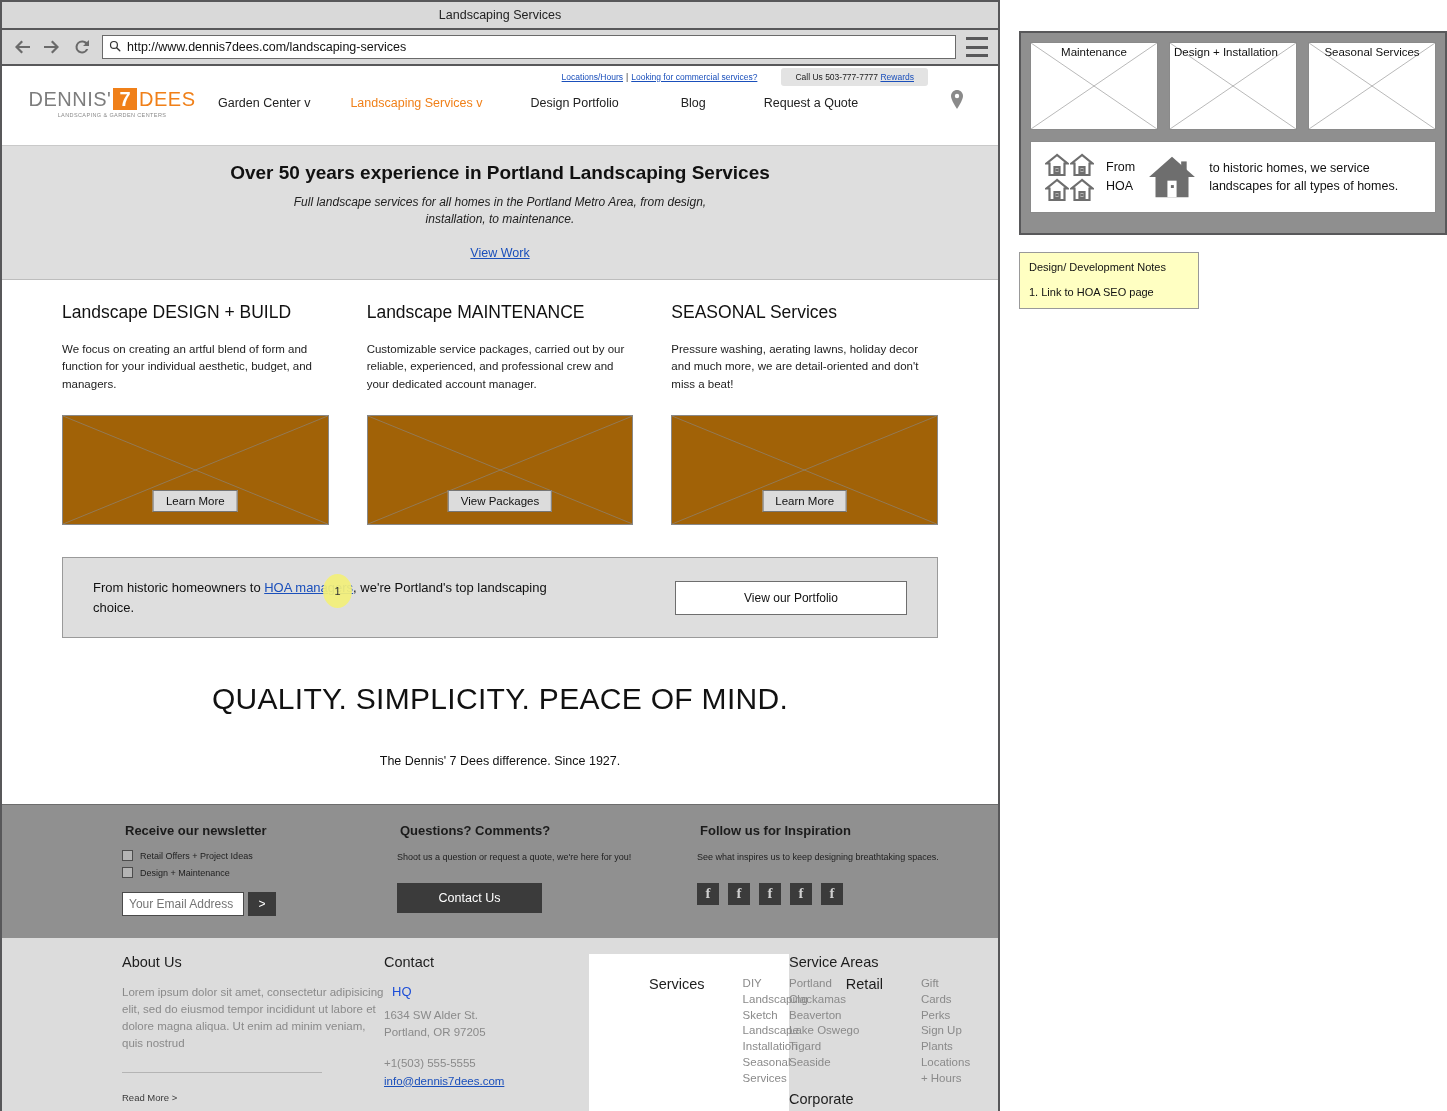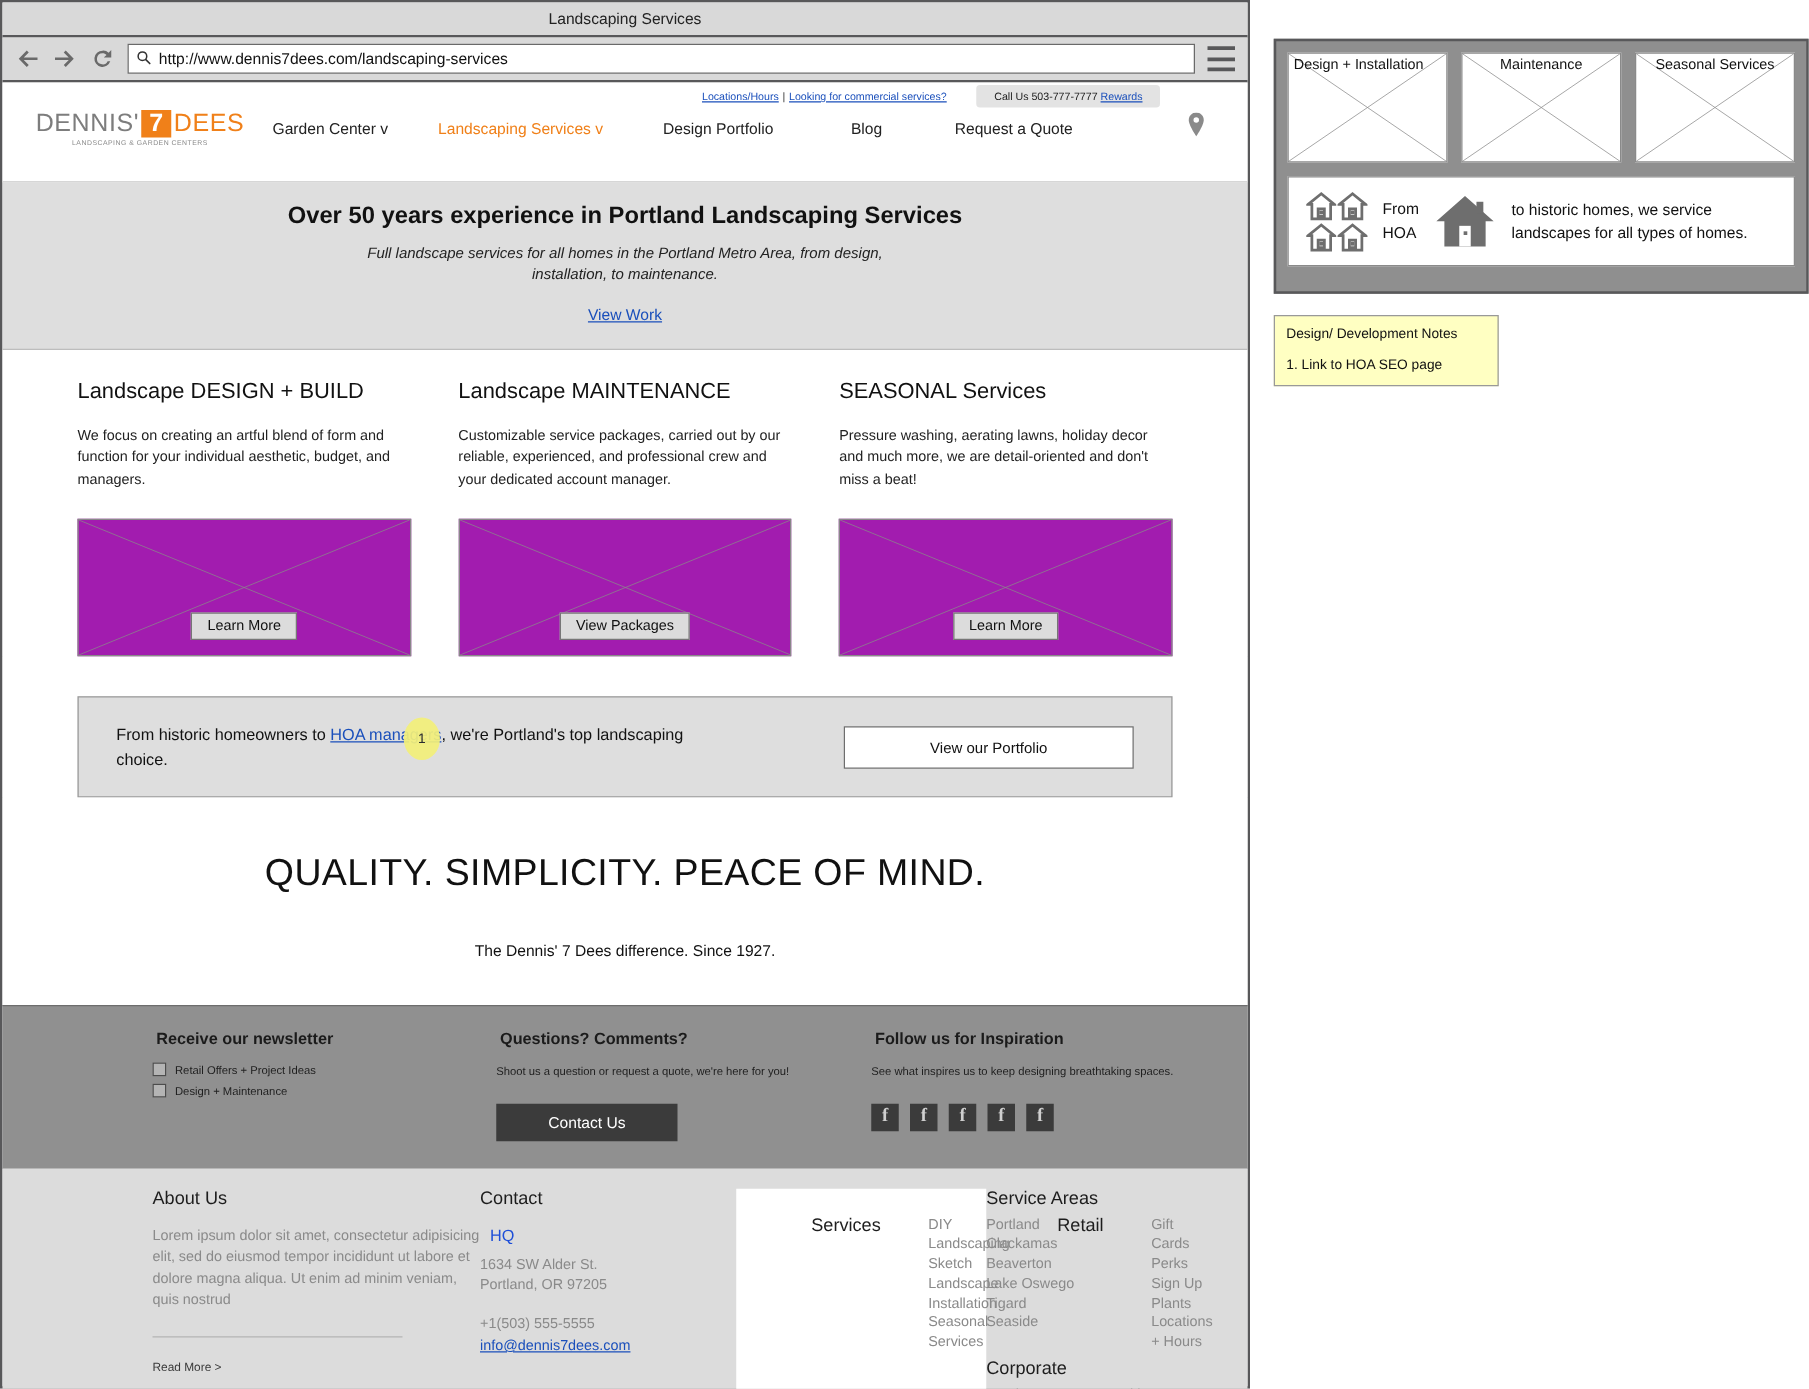--- a/index.html
+++ b/index.html
@@ -78,21 +78,21 @@
   .hero h1 { margin: 0 0 10px; font-size: 19px; font-weight: 700; color: #111; }
   .hero p { margin: 0 auto 14px; font-size: 12px; font-style: italic;
     color: #222; line-height: 1.45; max-width: 420px; }
   .hero a { font-size: 12.5px; color: #1a4fbb; text-decoration: underline; cursor: pointer; }
 
   
   .services { display: flex; padding: 22px 60px 0; gap: 38px; background: #fff; }
   .svc-col { flex: 1 1 0; }
   .svc-col h2 { margin: 0 0 18px; font-size: 17.5px; font-weight: 400; color: #111; }
   .svc-col p { margin: 0 0 22px; font-size: 11.5px; color: #222; line-height: 1.52; }
-  .placeholder { position: relative; border: 1px solid #888; background: #a21caf; }
+  .placeholder { position: relative; border: 1px solid #888; background: #a16207; }
   .placeholder svg { position: absolute; inset: 0; width: 100%; height: 100%; }
   .svc-img { height: 110px; }
   .ph-btn {
     position: absolute; left: 50%; transform: translateX(-50%);
     bottom: 12px; background: #dcdcdc; border: 1px solid #767676;
     font-size: 11.5px; color: #111; padding: 4px 12px; cursor: pointer;
     font-family: "Liberation Sans", sans-serif;
   }
 
   
@@ -347,20 +347,24 @@
       <div class="ft-col newsletter">
         <h3>Receive our newsletter</h3>
         <div class="chk-row">
           <span class="chk"></span>
           <span class="chk-lbl">Retail Offers + Project Ideas</span>
         </div>
         <div class="chk-row">
           <span class="chk"></span>
           <span class="chk-lbl">Design + Maintenance</span>
         </div>
+        <div class="email-row">
+          <input class="email-input" type="text" placeholder="Your Email Address" style="">
+          <button class="email-go">&gt;</button>
+        </div>
       </div>
 
       <div class="ft-col questions">
         <h3>Questions? Comments?</h3>
         <p>Shoot us a question or request a quote, we're here for you!</p>
         <button class="contact-btn">Contact Us</button>
       </div>
 
       <div class="ft-col follow">
         <h3>Follow us for Inspiration</h3>
@@ -424,33 +428,33 @@
           <li>Employment Opportunities</li>
 
         </ul>
       </div>
     </div>
 
   </div>
 
   <div class="anno-panel">
     <div class="anno-row-top">
+      <div class="anno-thumb">
+        <svg preserveAspectRatio="none" viewBox="0 0 100 100">
+            <line x1="0" y1="0" x2="100" y2="100" stroke="#8a8a8a" stroke-width=".6" vector-effect="non-scaling-stroke"></line>
+            <line x1="100" y1="0" x2="0" y2="100" stroke="#8a8a8a" stroke-width=".6" vector-effect="non-scaling-stroke"></line>
+          </svg>
+        <span>Maintenance</span>
+      </div>
       <div class="anno-thumb first">
         <svg preserveAspectRatio="none" viewBox="0 0 100 100">
             <line x1="0" y1="0" x2="100" y2="100" stroke="#8a8a8a" stroke-width=".6" vector-effect="non-scaling-stroke"></line>
             <line x1="100" y1="0" x2="0" y2="100" stroke="#8a8a8a" stroke-width=".6" vector-effect="non-scaling-stroke"></line>
           </svg>
         <span>Design + Installation</span>
-      </div>
-      <div class="anno-thumb">
-        <svg preserveAspectRatio="none" viewBox="0 0 100 100">
-            <line x1="0" y1="0" x2="100" y2="100" stroke="#8a8a8a" stroke-width=".6" vector-effect="non-scaling-stroke"></line>
-            <line x1="100" y1="0" x2="0" y2="100" stroke="#8a8a8a" stroke-width=".6" vector-effect="non-scaling-stroke"></line>
-          </svg>
-        <span>Maintenance</span>
       </div>
       <div class="anno-thumb">
         <svg preserveAspectRatio="none" viewBox="0 0 100 100">
             <line x1="0" y1="0" x2="100" y2="100" stroke="#8a8a8a" stroke-width=".6" vector-effect="non-scaling-stroke"></line>
             <line x1="100" y1="0" x2="0" y2="100" stroke="#8a8a8a" stroke-width=".6" vector-effect="non-scaling-stroke"></line>
           </svg>
         <span>Seasonal Services</span>
       </div>
     </div>
 

